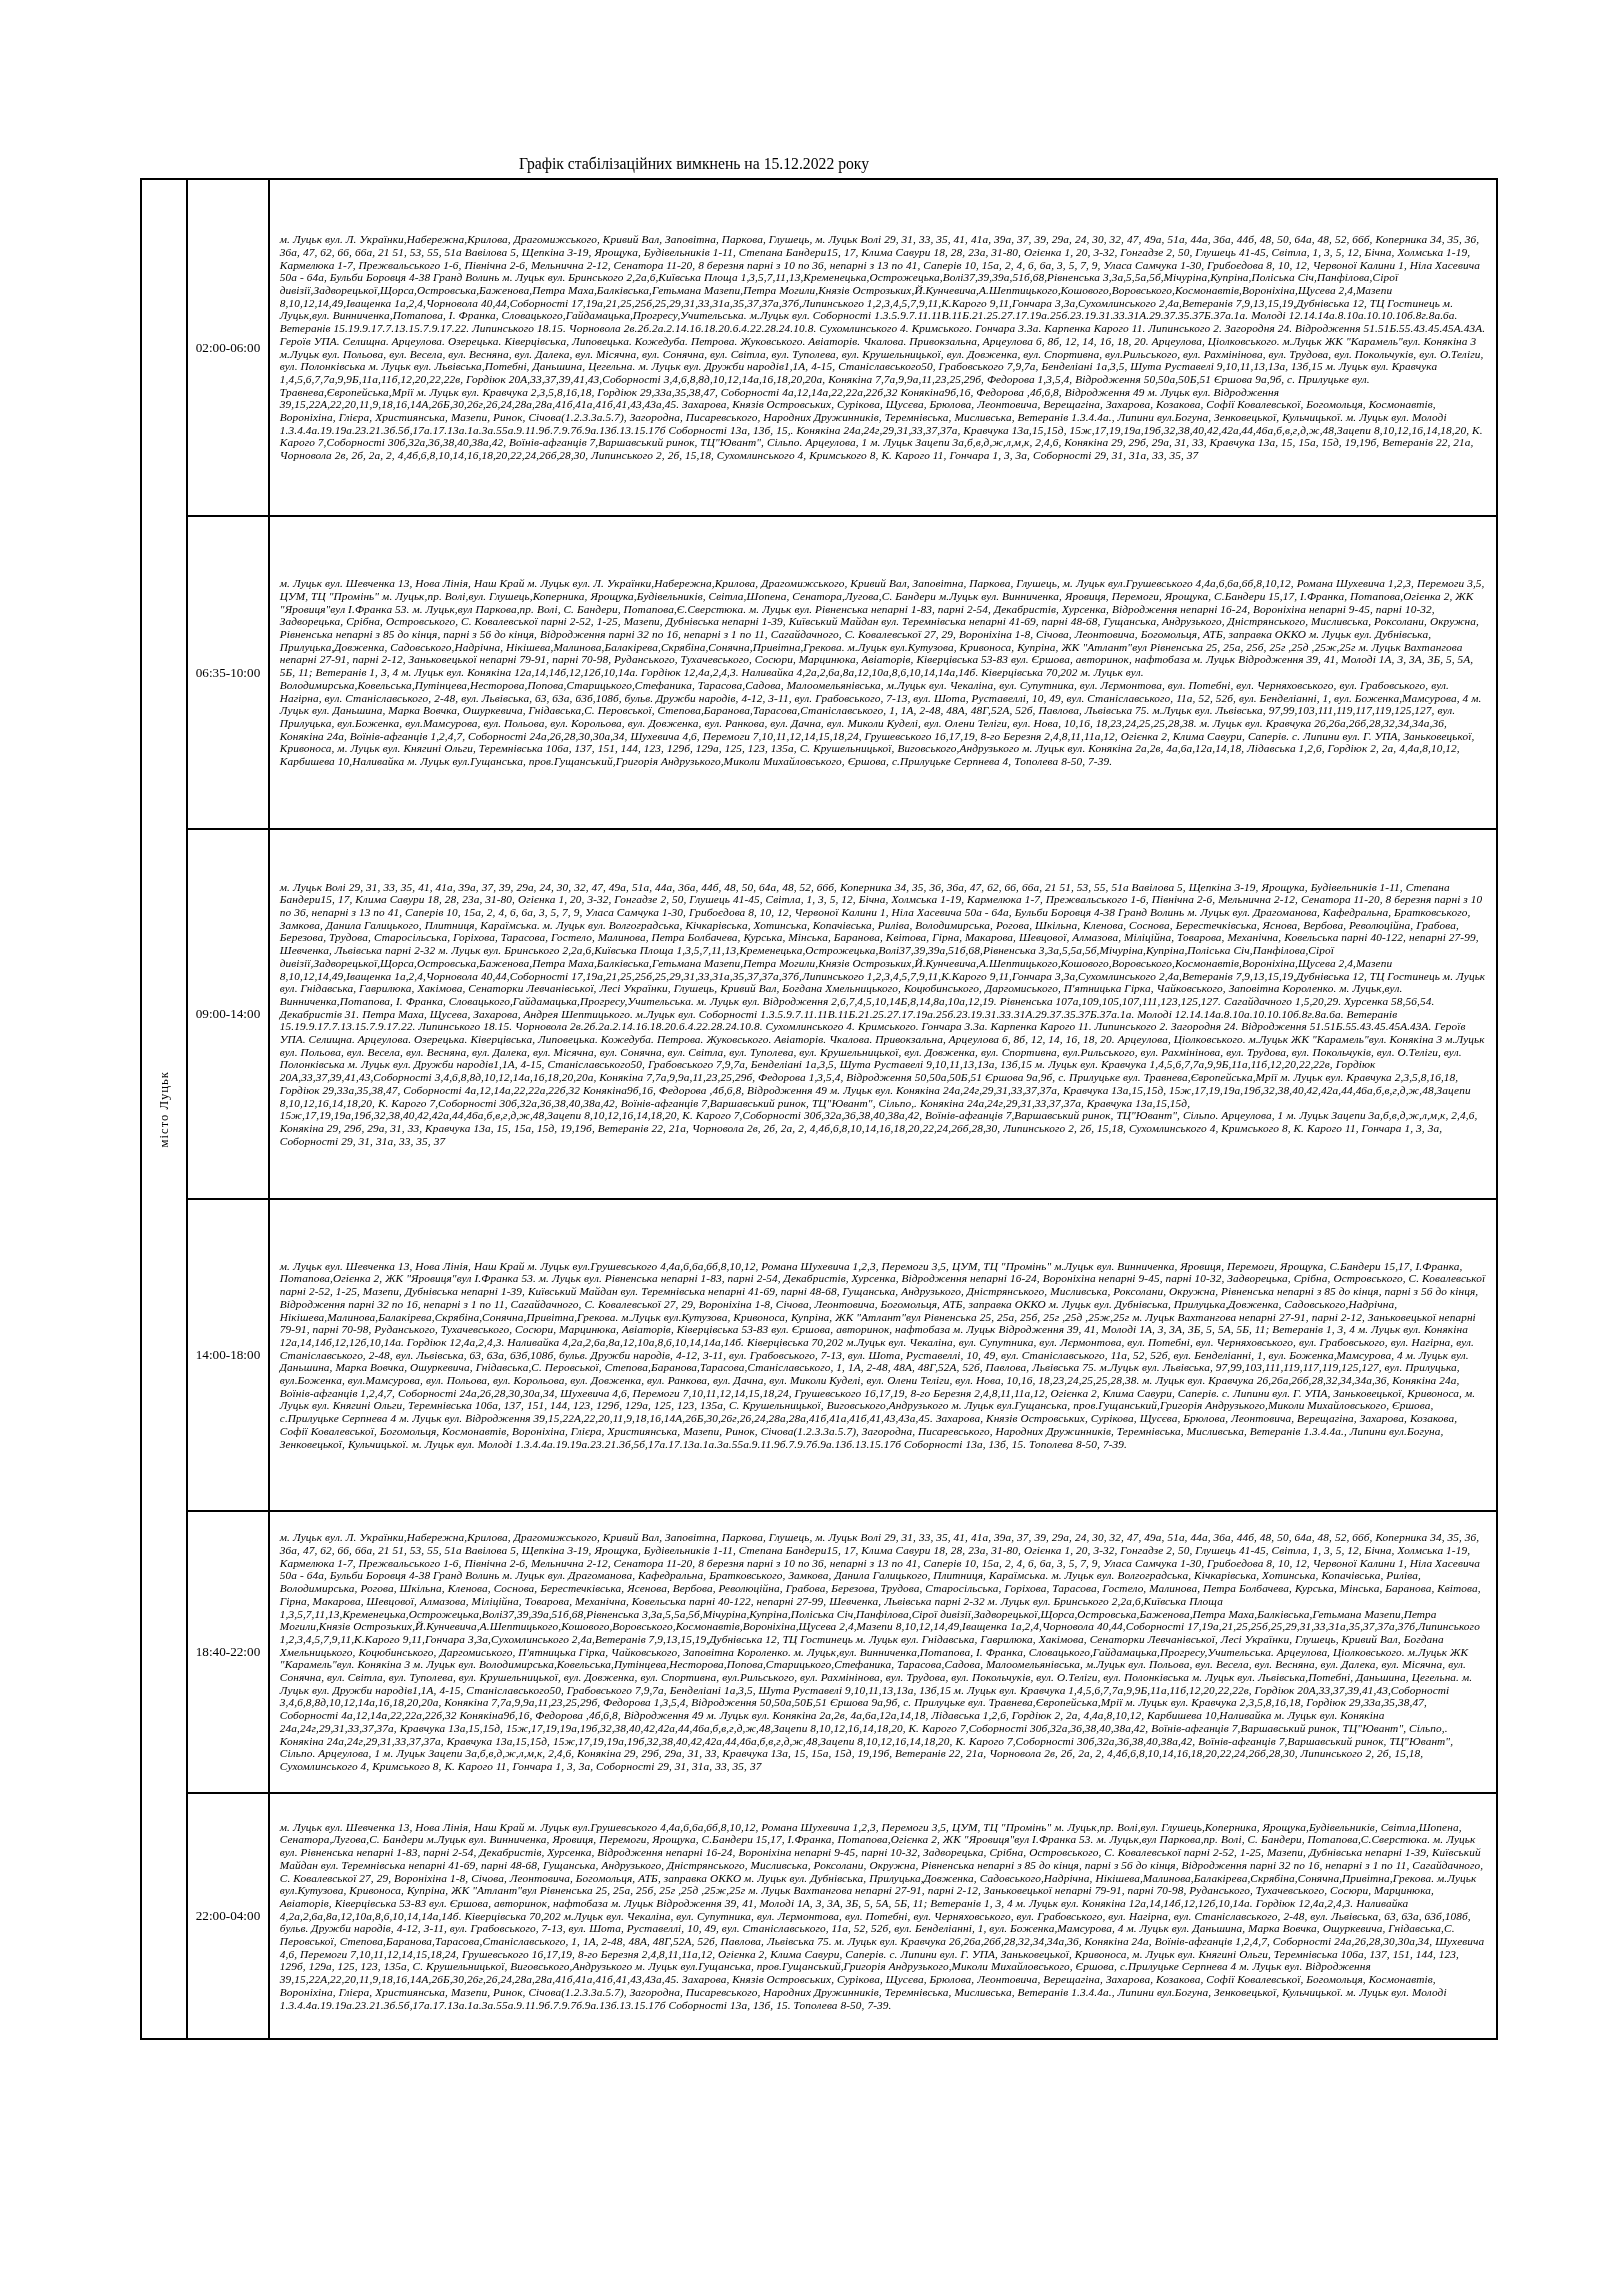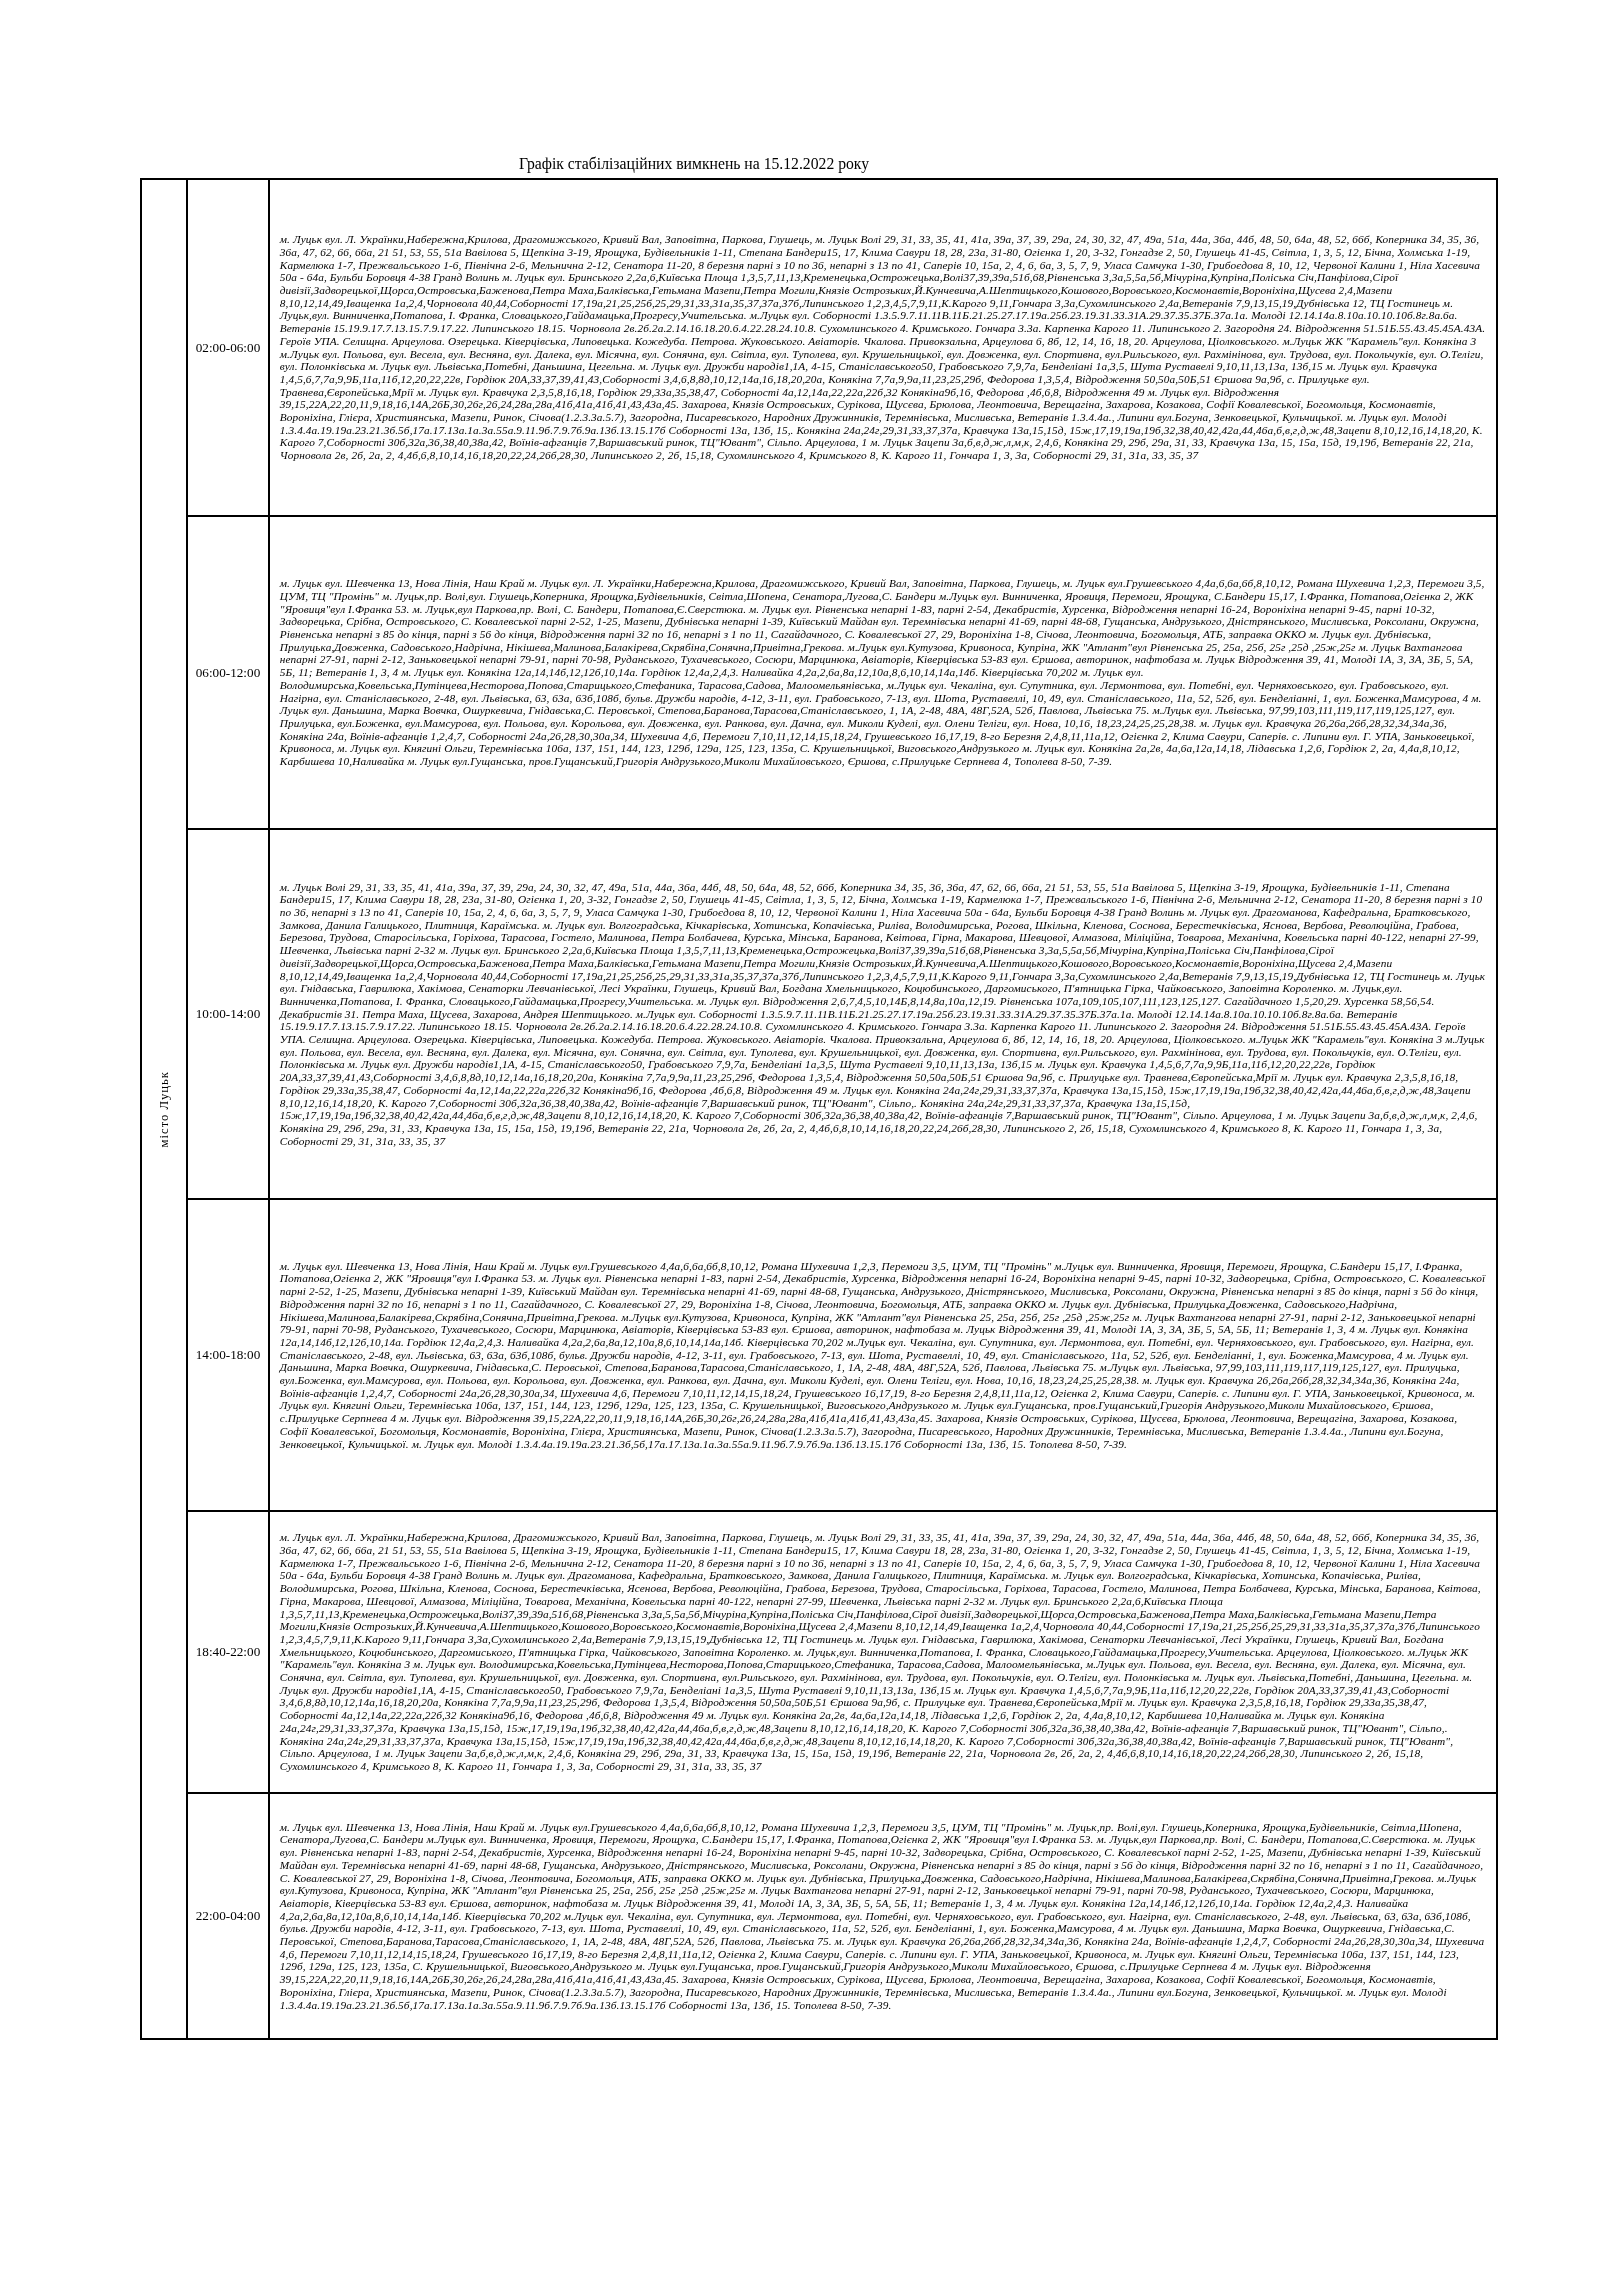--- a/index.html
+++ b/index.html
@@ -74,25 +74,25 @@
 <table class="schedule">
   <tbody>
     <tr class="r1">
       <td class="city-cell" rowspan="6">
         <div class="city-label">місто Луцьк</div>
       </td>
       <td class="time-cell">02:00-06:00</td>
       <td class="addr-cell">м. Луцьк вул. Л. Українки,Набережна,Крилова, Драгомижського, Кривий Вал, Заповітна, Паркова, Глушець,  м. Луцьк Волі 29, 31, 33, 35, 41, 41а, 39а, 37, 39, 29а, 24, 30, 32, 47, 49а, 51а, 44а, 36а, 44б, 48, 50, 64а, 48, 52, 66б, Коперника 34, 35, 36, 36а, 47, 62, 66, 66а, 21 51, 53, 55, 51а Вавілова 5, Щепкіна 3-19, Ярощука, Будівельників 1-11, Степана Бандери15, 17, Клима Савури 18, 28, 23а, 31-80, Огієнка 1, 20, 3-32, Гонгадзе 2, 50,  Глушець 41-45, Світла, 1, 3, 5, 12, Бічна, Холмська 1-19, Кармелюка 1-7, Прежвальського 1-6, Північна 2-6, Мельнична 2-12, Сенатора 11-20,  8 березня парні з 10 по 36, непарні з 13 по 41, Саперів 10, 15а, 2, 4, 6, 6а, 3, 5, 7, 9, Уласа Самчука 1-30, Грибоєдова 8, 10, 12, Червоної Калини 1, Ніла Хасевича 50а - 64а, Бульби Боровця 4-38 Гранд Волинь м. Луцьк вул. Бринського 2,2а,6,Київська Площа 1,3,5,7,11,13,Кременецька,Острожецька,Волі37,39,39а,51б,68,Рівненська 3,3а,5,5а,5б,Мічуріна,Купріна,Поліська Січ,Панфілова,Сірої дивізії,Задворецької,Щорса,Островська,Баженова,Петра Маха,Балківська,Гетьмана Мазепи,Петра Могили,Князів Острозьких,Й.Кунчевича,А.Шептицького,Кошового,Воровського,Космонавтів,Вороніхіна,Щусева 2,4,Мазепи 8,10,12,14,49,Іващенка 1а,2,4,Чорновола 40,44,Соборності 17,19а,21,25,25б,25,29,31,33,31а,35,37,37а,37б,Липинського 1,2,3,4,5,7,9,11,К.Карого 9,11,Гончара 3,3а,Сухомлинського 2,4а,Ветеранів 7,9,13,15,19,Дубнівська 12, ТЦ Гостинець м. Луцьк,вул. Винниченка,Потапова, І. Франка, Словацького,Гайдамацька,Прогресу,Учительська. м.Луцьк вул. Соборності 1.3.5.9.7.11.11В.11Б.21.25.27.17.19а.25б.23.19.31.33.31А.29.37.35.37Б.37а.1а. Молоді 12.14.14а.8.10а.10.10.10б.8г.8а.6а. Ветеранів 15.19.9.17.7.13.15.7.9.17.22. Липинського 18.15. Чорновола 2в.2б.2а.2.14.16.18.20.6.4.22.28.24.10.8. Сухомлинського 4. Кримського. Гончара 3.3а. Карпенка Карого 11. Липинського 2. Загородня 24. Відродження 51.51Б.55.43.45.45А.43А. Героїв УПА. Селищна. Арцеулова. Озерецька. Ківерцівська, Липовецька. Кожедуба. Петрова. Жуковського. Авіаторів. Чкалова. Привокзальна, Арцеулова 6, 8б, 12, 14, 16, 18, 20. Арцеулова, Ціолковського. м.Луцьк  ЖК "Карамель"вул. Конякіна 3 м.Луцьк вул. Польова, вул. Весела, вул. Весняна, вул. Далека, вул. Місячна, вул. Сонячна, вул. Світла, вул. Туполева, вул. Крушельницької, вул. Довженка, вул. Спортивна, вул.Рильського, вул. Рахмінінова, вул. Трудова, вул. Покольчуків, вул. О.Теліги, вул. Полонківська м. Луцьк вул. Львівська,Потебні, Даньшина, Цегельна. м. Луцьк вул. Дружби народів1,1А, 4-15, Станіславського50, Грабовського 7,9,7а, Бенделіані 1а,3,5, Шута Руставелі 9,10,11,13,13а, 13б,15 м. Луцьк вул. Кравчука 1,4,5,6,7,7а,9,9Б,11а,11б,12,20,22,22в, Гордіюк 20А,33,37,39,41,43,Соборності 3,4,6,8,8д,10,12,14а,16,18,20,20а,  Конякіна 7,7а,9,9а,11,23,25,29б, Федорова 1,3,5,4, Відродження 50,50а,50Б,51 Єршова 9а,9б, с. Прилуцьке вул. Травнева,Європейська,Мрії м. Луцьк вул. Кравчука 2,3,5,8,16,18, Гордіюк 29,33а,35,38,47, Соборності 4а,12,14а,22,22а,22б,32  Конякіна9б,16, Федорова ,4б,6,8, Відродження 49 м. Луцьк вул. Відродження 39,15,22А,22,20,11,9,18,16,14А,26Б,30,26г,26,24,28а,28а,41б,41а,41б,41,43,43а,45. Захарова, Князів Островських, Сурікова, Щусєва, Брюлова, Леонтовича, Верещагіна, Захарова, Козакова, Софії Ковалевської, Богомольця, Космонавтів, Вороніхіна, Глієра, Християнська, Мазепи, Ринок, Січова(1.2.3.3а.5.7), Загородна, Писаревського, Народних Дружинників, Теремнівська, Мисливська, Ветеранів 1.3.4.4а., Липини вул.Богуна, Зенковецької, Кульчицької. м. Луцьк вул. Молоді 1.3.4.4а.19.19а.23.21.3б.5б,17а.17.13а.1а.3а.55а.9.11.9б.7.9.7б.9а.13б.13.15.17б Соборності 13а, 13б, 15,. Конякіна 24а,24г,29,31,33,37,37а, Кравчука 13а,15,15д, 15ж,17,19,19а,19б,32,38,40,42,42а,44,46а,б,в,г,д,ж,48,Зацепи 8,10,12,16,14,18,20, К. Карого 7,Соборності 30б,32а,36,38,40,38а,42, Воїнів-афганців 7,Варшавський ринок, ТЦ"Ювант", Сільпо. Арцеулова, 1 м. Луцьк Зацепи 3а,б,в,д,ж,л,м,к, 2,4,6, Конякіна 29, 29б, 29а, 31, 33, Кравчука 13а, 15, 15а, 15д, 19,19б, Ветеранів 22, 21а, Чорновола 2в, 2б, 2а, 2, 4,4б,6,8,10,14,16,18,20,22,24,26б,28,30, Липинського 2, 2б, 15,18, Сухомлинського 4, Кримського 8, К. Карого 11, Гончара 1, 3, 3а, Соборності 29, 31, 31а, 33, 35, 37</td>
     </tr>
     <tr class="r2">
-      <td class="time-cell">06:00-12:00</td>
+      <td class="time-cell">06:35-10:00</td>
       <td class="addr-cell">м. Луцьк вул. Шевченка 13, Нова Лінія, Наш Край м. Луцьк вул. Л. Українки,Набережна,Крилова, Драгомижського, Кривий Вал, Заповітна, Паркова, Глушець,  м. Луцьк вул.Грушевського 4,4а,6,6а,6б,8,10,12, Романа Шухевича 1,2,3, Перемоги 3,5, ЦУМ, ТЦ "Промінь" м. Луцьк,пр. Волі,вул. Глушець,Коперника, Ярощука,Будівельників, Світла,Шопена, Сенатора,Лугова,С. Бандери м.Луцьк вул. Винниченка, Яровиця, Перемоги, Ярощука, С.Бандери 15,17, І.Франка, Потапова,Огієнка 2, ЖК "Яровиця"вул І.Франка 53. м. Луцьк,вул Паркова,пр. Волі, С. Бандери, Потапова,Є.Сверстюка. м. Луцьк вул. Рівненська непарні 1-83, парні 2-54, Декабристів, Хурсенка, Відродження непарні 16-24, Вороніхіна непарні 9-45, парні 10-32, Задворецька, Срібна, Островського, С. Ковалевської парні 2-52, 1-25, Мазепи, Дубнівська непарні 1-39, Київський Майдан вул. Теремнівська непарні 41-69, парні 48-68, Гущанська, Андрузького, Дністрянського, Мисливська, Роксолани, Окружна, Рівненська непарні з 85 до кінця, парні з 56 до кінця, Відродження парні 32 по 16, непарні з 1 по 11, Сагайдачного, С. Ковалевської 27, 29, Вороніхіна 1-8, Січова, Леонтовича, Богомольця, АТБ, заправка ОККО м. Луцьк вул. Дубнівська, Прилуцька,Довженка, Садовського,Надрічна, Нікішева,Малинова,Балакірева,Скрябіна,Сонячна,Привітна,Грекова. м.Луцьк вул.Кутузова, Кривоноса, Купріна, ЖК "Атлант"вул Рівненська 25, 25а, 25б, 25г ,25д ,25ж,25г м. Луцьк Вахтангова непарні 27-91, парні 2-12, Заньковецької непарні 79-91, парні 70-98, Руданського, Тухачевського, Сосюри, Марцинюка, Авіаторів, Ківерцівська 53-83 вул. Єршова, авторинок, нафтобаза м. Луцьк Відродження 39, 41, Молоді 1А, 3, 3А, 3Б, 5, 5А, 5Б, 11; Ветеранів 1, 3, 4 м. Луцьк вул. Конякіна 12а,14,14б,12,12б,10,14а. Гордіюк 12,4а,2,4,3. Наливайка 4,2а,2,6а,8а,12,10а,8,6,10,14,14а,14б. Ківерцівська 70,202 м. Луцьк вул. Володимирська,Ковельська,Путінцева,Несторова,Попова,Старицького,Стефаника, Тарасова,Садова, Малоомельянівська,  м.Луцьк вул. Чекаліна, вул. Супутника, вул. Лєрмонтова, вул. Потебні, вул. Черняховського, вул. Грабовського, вул. Нагірна, вул. Станіславського, 2-48, вул. Львівська, 63, 63а, 63б,108б, бульв. Дружби народів, 4-12, 3-11, вул. Грабовського, 7-13, вул. Шота, Руставеллі, 10, 49, вул. Станіславського, 11а, 52, 52б, вул. Бенделіанні, 1, вул. Боженка,Мамсурова, 4 м. Луцьк вул. Даньшина, Марка Вовчка, Ошуркевича, Гнідавська,С. Перовської, Степова,Баранова,Тарасова,Станіславського, 1, 1А, 2-48, 48А, 48Г,52А, 52б, Павлова, Львівська 75. м.Луцьк вул. Львівська, 97,99,103,111,119,117,119,125,127, вул. Прилуцька, вул.Боженка, вул.Мамсурова, вул. Польова, вул. Корольова, вул. Довженка, вул. Ранкова, вул. Дачна, вул. Миколи Куделі, вул. Олени Теліги, вул. Нова, 10,16, 18,23,24,25,25,28,38.  м. Луцьк вул. Кравчука 26,26а,26б,28,32,34,34а,36, Конякіна 24а, Воїнів-афганців 1,2,4,7, Соборності 24а,26,28,30,30а,34, Шухевича 4,6, Перемоги 7,10,11,12,14,15,18,24, Грушевського 16,17,19, 8-го Березня 2,4,8,11,11а,12, Огієнка 2, Клима Савури, Саперів. с. Липини вул. Г. УПА, Заньковецької,  Кривоноса, м. Луцьк вул. Княгині Ольги, Теремнівська 106а, 137, 151, 144, 123, 129б, 129а, 125, 123, 135а, С. Крушельницької, Виговського,Андрузького м. Луцьк вул. Конякіна 2а,2в, 4а,6а,12а,14,18, Лідавська 1,2,6, Гордіюк 2, 2а, 4,4а,8,10,12, Карбишева 10,Наливайка м. Луцьк вул.Гущанська, пров.Гущанський,Григорія Андрузького,Миколи Михайловського, Єршова, с.Прилуцьке Серпнева 4, Тополева 8-50, 7-39.</td>
     </tr>
     <tr class="r3">
-      <td class="time-cell">10:00-14:00</td>
+      <td class="time-cell">09:00-14:00</td>
       <td class="addr-cell">м. Луцьк Волі 29, 31, 33, 35, 41, 41а, 39а, 37, 39, 29а, 24, 30, 32, 47, 49а, 51а, 44а, 36а, 44б, 48, 50, 64а, 48, 52, 66б, Коперника 34, 35, 36, 36а, 47, 62, 66, 66а, 21 51, 53, 55, 51а Вавілова 5, Щепкіна 3-19, Ярощука, Будівельників 1-11, Степана Бандери15, 17, Клима Савури 18, 28, 23а, 31-80, Огієнка 1, 20, 3-32, Гонгадзе 2, 50,  Глушець 41-45, Світла, 1, 3, 5, 12, Бічна, Холмська 1-19, Кармелюка 1-7, Прежвальського 1-6, Північна 2-6, Мельнична 2-12, Сенатора 11-20,  8 березня парні з 10 по 36, непарні з 13 по 41, Саперів 10, 15а, 2, 4, 6, 6а, 3, 5, 7, 9, Уласа Самчука 1-30, Грибоєдова 8, 10, 12, Червоної Калини 1, Ніла Хасевича 50а - 64а, Бульби Боровця 4-38 Гранд Волинь м. Луцьк вул. Драгоманова, Кафедральна, Братковського, Замкова, Данила Галицького, Плитниця, Караїмська. м. Луцьк вул. Волгоградська, Кічкарівська, Хотинська, Копачівська, Риліва, Володимирська, Рогова, Шкільна, Кленова, Соснова, Берестечківська, Яснова, Вербова, Революційна, Грабова, Березова, Трудова, Старосільська, Горіхова, Тарасова, Гостело, Малинова, Петра Болбачева, Курська, Мінська, Баранова, Квітова, Гірна, Макарова, Шевцової, Алмазова, Міліційна, Товарова, Механічна, Ковельська парні 40-122, непарні 27-99, Шевченка, Львівська парні 2-32 м. Луцьк вул. Бринського 2,2а,6,Київська Площа 1,3,5,7,11,13,Кременецька,Острожецька,Волі37,39,39а,51б,68,Рівненська 3,3а,5,5а,5б,Мічуріна,Купріна,Поліська Січ,Панфілова,Сірої дивізії,Задворецької,Щорса,Островська,Баженова,Петра Маха,Балківська,Гетьмана Мазепи,Петра Могили,Князів Острозьких,Й.Кунчевича,А.Шептицького,Кошового,Воровського,Космонавтів,Вороніхіна,Щусева 2,4,Мазепи 8,10,12,14,49,Іващенка 1а,2,4,Чорновола 40,44,Соборності 17,19а,21,25,25б,25,29,31,33,31а,35,37,37а,37б,Липинського 1,2,3,4,5,7,9,11,К.Карого 9,11,Гончара 3,3а,Сухомлинського 2,4а,Ветеранів 7,9,13,15,19,Дубнівська 12, ТЦ Гостинець м. Луцьк вул. Гнідавська, Гаврилюка, Хакімова, Сенаторки Левчанівської, Лесі Українки, Глушець, Кривий Вал, Богдана Хмельницького, Коцюбинського, Даргомиського, П'ятницька Гірка, Чайковського, Заповітна Короленко. м. Луцьк,вул. Винниченка,Потапова, І. Франка, Словацького,Гайдамацька,Прогресу,Учительська. м. Луцьк вул. Відродження 2,6,7,4,5,10,14Б,8,14,8а,10а,12,19. Рівненська 107а,109,105,107,111,123,125,127. Сагайдачного 1,5,20,29. Хурсенка 58,56,54. Декабристів 31. Петра Маха, Щусева, Захарова, Андрея Шептицького. м.Луцьк вул. Соборності 1.3.5.9.7.11.11В.11Б.21.25.27.17.19а.25б.23.19.31.33.31А.29.37.35.37Б.37а.1а. Молоді 12.14.14а.8.10а.10.10.10б.8г.8а.6а. Ветеранів 15.19.9.17.7.13.15.7.9.17.22. Липинського 18.15. Чорновола 2в.2б.2а.2.14.16.18.20.6.4.22.28.24.10.8. Сухомлинського 4. Кримського. Гончара 3.3а. Карпенка Карого 11. Липинського 2. Загородня 24. Відродження 51.51Б.55.43.45.45А.43А. Героїв УПА. Селищна. Арцеулова. Озерецька. Ківерцівська, Липовецька. Кожедуба. Петрова. Жуковського. Авіаторів. Чкалова. Привокзальна, Арцеулова 6, 8б, 12, 14, 16, 18, 20. Арцеулова, Ціолковського. м.Луцьк  ЖК "Карамель"вул. Конякіна 3 м.Луцьк вул. Польова, вул. Весела, вул. Весняна, вул. Далека, вул. Місячна, вул. Сонячна, вул. Світла, вул. Туполева, вул. Крушельницької, вул. Довженка, вул. Спортивна, вул.Рильського, вул. Рахмінінова, вул. Трудова, вул. Покольчуків, вул. О.Теліги, вул. Полонківська м. Луцьк вул. Дружби народів1,1А, 4-15, Станіславського50, Грабовського 7,9,7а, Бенделіані 1а,3,5, Шута Руставелі 9,10,11,13,13а, 13б,15 м. Луцьк вул. Кравчука 1,4,5,6,7,7а,9,9Б,11а,11б,12,20,22,22в, Гордіюк 20А,33,37,39,41,43,Соборності 3,4,6,8,8д,10,12,14а,16,18,20,20а,  Конякіна 7,7а,9,9а,11,23,25,29б, Федорова 1,3,5,4, Відродження 50,50а,50Б,51 Єршова 9а,9б, с. Прилуцьке вул. Травнева,Європейська,Мрії м. Луцьк вул. Кравчука 2,3,5,8,16,18, Гордіюк 29,33а,35,38,47, Соборності 4а,12,14а,22,22а,22б,32  Конякіна9б,16, Федорова ,4б,6,8, Відродження 49 м. Луцьк вул. Конякіна 24а,24г,29,31,33,37,37а, Кравчука 13а,15,15д, 15ж,17,19,19а,19б,32,38,40,42,42а,44,46а,б,в,г,д,ж,48,Зацепи 8,10,12,16,14,18,20, К. Карого 7,Соборності 30б,32а,36,38,40,38а,42, Воїнів-афганців 7,Варшавський ринок, ТЦ"Ювант", Сільпо,. Конякіна 24а,24г,29,31,33,37,37а, Кравчука 13а,15,15д, 15ж,17,19,19а,19б,32,38,40,42,42а,44,46а,б,в,г,д,ж,48,Зацепи 8,10,12,16,14,18,20, К. Карого 7,Соборності 30б,32а,36,38,40,38а,42, Воїнів-афганців 7,Варшавський ринок, ТЦ"Ювант", Сільпо.  Арцеулова, 1 м. Луцьк Зацепи 3а,б,в,д,ж,л,м,к, 2,4,6, Конякіна 29, 29б, 29а, 31, 33, Кравчука 13а, 15, 15а, 15д, 19,19б, Ветеранів 22, 21а, Чорновола 2в, 2б, 2а, 2, 4,4б,6,8,10,14,16,18,20,22,24,26б,28,30, Липинського 2, 2б, 15,18, Сухомлинського 4, Кримського 8, К. Карого 11, Гончара 1, 3, 3а, Соборності 29, 31, 31а, 33, 35, 37</td>
     </tr>
     <tr class="r4">
       <td class="time-cell">14:00-18:00</td>
       <td class="addr-cell">м. Луцьк вул. Шевченка 13, Нова Лінія, Наш Край м. Луцьк вул.Грушевського 4,4а,6,6а,6б,8,10,12, Романа Шухевича 1,2,3, Перемоги 3,5, ЦУМ, ТЦ "Промінь" м.Луцьк вул. Винниченка, Яровиця, Перемоги, Ярощука, С.Бандери 15,17, І.Франка, Потапова,Огієнка 2, ЖК "Яровиця"вул І.Франка 53. м. Луцьк вул. Рівненська непарні 1-83, парні 2-54, Декабристів, Хурсенка, Відродження непарні 16-24, Вороніхіна непарні 9-45, парні 10-32, Задворецька, Срібна, Островського, С. Ковалевської парні 2-52, 1-25, Мазепи, Дубнівська непарні 1-39, Київський Майдан вул. Теремнівська непарні 41-69, парні 48-68, Гущанська, Андрузького, Дністрянського, Мисливська, Роксолани, Окружна, Рівненська непарні з 85 до кінця, парні з 56 до кінця, Відродження парні 32 по 16, непарні з 1 по 11, Сагайдачного, С. Ковалевської 27, 29, Вороніхіна 1-8, Січова, Леонтовича, Богомольця, АТБ, заправка ОККО м. Луцьк вул. Дубнівська, Прилуцька,Довженка, Садовського,Надрічна, Нікішева,Малинова,Балакірева,Скрябіна,Сонячна,Привітна,Грекова. м.Луцьк вул.Кутузова, Кривоноса, Купріна, ЖК "Атлант"вул Рівненська 25, 25а, 25б, 25г ,25д ,25ж,25г м. Луцьк Вахтангова непарні 27-91, парні 2-12, Заньковецької непарні 79-91, парні 70-98, Руданського, Тухачевського, Сосюри, Марцинюка, Авіаторів, Ківерцівська 53-83 вул. Єршова, авторинок, нафтобаза м. Луцьк Відродження 39, 41, Молоді 1А, 3, 3А, 3Б, 5, 5А, 5Б, 11; Ветеранів 1, 3, 4 м. Луцьк вул. Конякіна 12а,14,14б,12,12б,10,14а. Гордіюк 12,4а,2,4,3. Наливайка 4,2а,2,6а,8а,12,10а,8,6,10,14,14а,14б. Ківерцівська 70,202 м.Луцьк вул. Чекаліна, вул. Супутника, вул. Лєрмонтова, вул. Потебні, вул. Черняховського, вул. Грабовського, вул. Нагірна, вул. Станіславського, 2-48, вул. Львівська, 63, 63а, 63б,108б, бульв. Дружби народів, 4-12, 3-11, вул. Грабовського, 7-13, вул. Шота, Руставеллі, 10, 49, вул. Станіславського, 11а, 52, 52б, вул. Бенделіанні, 1, вул. Боженка,Мамсурова, 4 м. Луцьк вул. Даньшина, Марка Вовчка, Ошуркевича, Гнідавська,С. Перовської, Степова,Баранова,Тарасова,Станіславського, 1, 1А, 2-48, 48А, 48Г,52А, 52б, Павлова, Львівська 75. м.Луцьк вул. Львівська, 97,99,103,111,119,117,119,125,127, вул. Прилуцька, вул.Боженка, вул.Мамсурова, вул. Польова, вул. Корольова, вул. Довженка, вул. Ранкова, вул. Дачна, вул. Миколи Куделі, вул. Олени Теліги, вул. Нова, 10,16, 18,23,24,25,25,28,38.  м. Луцьк вул. Кравчука 26,26а,26б,28,32,34,34а,36, Конякіна 24а, Воїнів-афганців 1,2,4,7, Соборності 24а,26,28,30,30а,34, Шухевича 4,6, Перемоги 7,10,11,12,14,15,18,24, Грушевського 16,17,19, 8-го Березня 2,4,8,11,11а,12, Огієнка 2, Клима Савури, Саперів. с. Липини вул. Г. УПА, Заньковецької,  Кривоноса, м. Луцьк вул. Княгині Ольги, Теремнівська 106а, 137, 151, 144, 123, 129б, 129а, 125, 123, 135а, С. Крушельницької, Виговського,Андрузького м. Луцьк вул.Гущанська, пров.Гущанський,Григорія Андрузького,Миколи Михайловського, Єршова, с.Прилуцьке Серпнева 4 м. Луцьк вул. Відродження 39,15,22А,22,20,11,9,18,16,14А,26Б,30,26г,26,24,28а,28а,41б,41а,41б,41,43,43а,45. Захарова, Князів Островських, Сурікова, Щусєва, Брюлова, Леонтовича, Верещагіна, Захарова, Козакова, Софії Ковалевської, Богомольця, Космонавтів, Вороніхіна, Глієра, Християнська, Мазепи, Ринок, Січова(1.2.3.3а.5.7), Загородна, Писаревського, Народних Дружинників, Теремнівська, Мисливська, Ветеранів 1.3.4.4а., Липини вул.Богуна, Зенковецької, Кульчицької. м. Луцьк вул. Молоді 1.3.4.4а.19.19а.23.21.3б,5б,17а.17.13а.1а.3а.55а.9.11.9б.7.9.7б.9а.13б.13.15.17б Соборності 13а, 13б, 15. Тополева 8-50, 7-39.</td>
     </tr>
     <tr class="r5">
       <td class="time-cell">18:40-22:00</td>
       <td class="addr-cell">м. Луцьк вул. Л. Українки,Набережна,Крилова, Драгомижського, Кривий Вал, Заповітна, Паркова, Глушець,  м. Луцьк Волі 29, 31, 33, 35, 41, 41а, 39а, 37, 39, 29а, 24, 30, 32, 47, 49а, 51а, 44а, 36а, 44б, 48, 50, 64а, 48, 52, 66б, Коперника 34, 35, 36, 36а, 47, 62, 66, 66а, 21 51, 53, 55, 51а Вавілова 5, Щепкіна 3-19, Ярощука, Будівельників 1-11, Степана Бандери15, 17, Клима Савури 18, 28, 23а, 31-80, Огієнка 1, 20, 3-32, Гонгадзе 2, 50,  Глушець 41-45, Світла, 1, 3, 5, 12, Бічна, Холмська 1-19, Кармелюка 1-7, Прежвальського 1-6, Північна 2-6, Мельнична 2-12, Сенатора 11-20,  8 березня парні з 10 по 36, непарні з 13 по 41, Саперів 10, 15а, 2, 4, 6, 6а, 3, 5, 7, 9, Уласа Самчука 1-30, Грибоєдова 8, 10, 12, Червоної Калини 1, Ніла Хасевича 50а - 64а, Бульби Боровця 4-38 Гранд Волинь м. Луцьк вул. Драгоманова, Кафедральна, Братковського, Замкова, Данила Галицького, Плитниця, Караїмська. м. Луцьк вул. Волгоградська, Кічкарівська, Хотинська, Копачівська, Риліва, Володимирська,  Рогова, Шкільна, Кленова, Соснова, Берестечківська, Ясенова, Вербова, Революційна, Грабова, Березова, Трудова, Старосільська, Горіхова, Тарасова, Гостело, Малинова, Петра Болбачева, Курська, Мінська, Баранова, Квітова, Гірна, Макарова, Шевцової, Алмазова, Міліційна, Товарова, Механічна, Ковельська парні 40-122, непарні 27-99, Шевченка, Львівська парні 2-32 м. Луцьк вул. Бринського 2,2а,6,Київська Площа 1,3,5,7,11,13,Кременецька,Острожецька,Волі37,39,39а,51б,68,Рівненська 3,3а,5,5а,5б,Мічуріна,Купріна,Поліська Січ,Панфілова,Сірої дивізії,Задворецької,Щорса,Островська,Баженова,Петра Маха,Балківська,Гетьмана Мазепи,Петра Могили,Князів Острозьких,Й.Кунчевича,А.Шептицького,Кошового,Воровського,Космонавтів,Вороніхіна,Щусева 2,4,Мазепи 8,10,12,14,49,Іващенка 1а,2,4,Чорновола 40,44,Соборності 17,19а,21,25,25б,25,29,31,33,31а,35,37,37а,37б,Липинського 1,2,3,4,5,7,9,11,К.Карого 9,11,Гончара 3,3а,Сухомлинського 2,4а,Ветеранів 7,9,13,15,19,Дубнівська 12, ТЦ Гостинець м. Луцьк вул. Гнідавська, Гаврилюка, Хакімова, Сенаторки Левчанівської, Лесі Українки, Глушець, Кривий Вал, Богдана Хмельницького, Коцюбинського, Даргомиського, П'ятницька Гірка, Чайковського, Заповітна Короленко. м. Луцьк,вул. Винниченка,Потапова, І. Франка, Словацького,Гайдамацька,Прогресу,Учительська. Арцеулова, Ціолковського. м.Луцьк  ЖК "Карамель"вул. Конякіна 3 м. Луцьк вул. Володимирська,Ковельська,Путінцева,Несторова,Попова,Старицького,Стефаника, Тарасова,Садова, Малоомельянівська,  м.Луцьк вул. Польова, вул. Весела, вул. Весняна, вул. Далека, вул. Місячна, вул. Сонячна, вул. Світла, вул. Туполева, вул. Крушельницької, вул. Довженка, вул. Спортивна, вул.Рильського, вул. Рахмінінова, вул. Трудова, вул. Покольчуків, вул. О.Теліги, вул. Полонківська м. Луцьк вул. Львівська,Потебні, Даньшина, Цегельна. м. Луцьк вул. Дружби народів1,1А, 4-15, Станіславського50, Грабовського 7,9,7а, Бенделіані 1а,3,5, Шута Руставелі 9,10,11,13,13а, 13б,15 м. Луцьк вул. Кравчука 1,4,5,6,7,7а,9,9Б,11а,11б,12,20,22,22в, Гордіюк 20А,33,37,39,41,43,Соборності 3,4,6,8,8д,10,12,14а,16,18,20,20а,  Конякіна 7,7а,9,9а,11,23,25,29б, Федорова 1,3,5,4, Відродження 50,50а,50Б,51 Єршова 9а,9б, с. Прилуцьке вул. Травнева,Європейська,Мрії м. Луцьк вул. Кравчука 2,3,5,8,16,18, Гордіюк 29,33а,35,38,47, Соборності 4а,12,14а,22,22а,22б,32  Конякіна9б,16, Федорова ,4б,6,8, Відродження 49 м. Луцьк вул. Конякіна 2а,2в, 4а,6а,12а,14,18, Лідавська 1,2,6, Гордіюк 2, 2а, 4,4а,8,10,12, Карбишева 10,Наливайка м. Луцьк вул. Конякіна 24а,24г,29,31,33,37,37а, Кравчука 13а,15,15д, 15ж,17,19,19а,19б,32,38,40,42,42а,44,46а,б,в,г,д,ж,48,Зацепи 8,10,12,16,14,18,20, К. Карого 7,Соборності 30б,32а,36,38,40,38а,42, Воїнів-афганців 7,Варшавський ринок, ТЦ"Ювант", Сільпо,. Конякіна 24а,24г,29,31,33,37,37а, Кравчука 13а,15,15д, 15ж,17,19,19а,19б,32,38,40,42,42а,44,46а,б,в,г,д,ж,48,Зацепи 8,10,12,16,14,18,20, К. Карого 7,Соборності 30б,32а,36,38,40,38а,42, Воїнів-афганців 7,Варшавський ринок, ТЦ"Ювант", Сільпо.  Арцеулова, 1 м. Луцьк Зацепи 3а,б,в,д,ж,л,м,к, 2,4,6, Конякіна 29, 29б, 29а, 31, 33, Кравчука 13а, 15, 15а, 15д, 19,19б, Ветеранів 22, 21а, Чорновола 2в, 2б, 2а, 2, 4,4б,6,8,10,14,16,18,20,22,24,26б,28,30, Липинського 2, 2б, 15,18, Сухомлинського 4, Кримського 8, К. Карого 11, Гончара 1, 3, 3а, Соборності 29, 31, 31а, 33, 35, 37</td>
     </tr>

